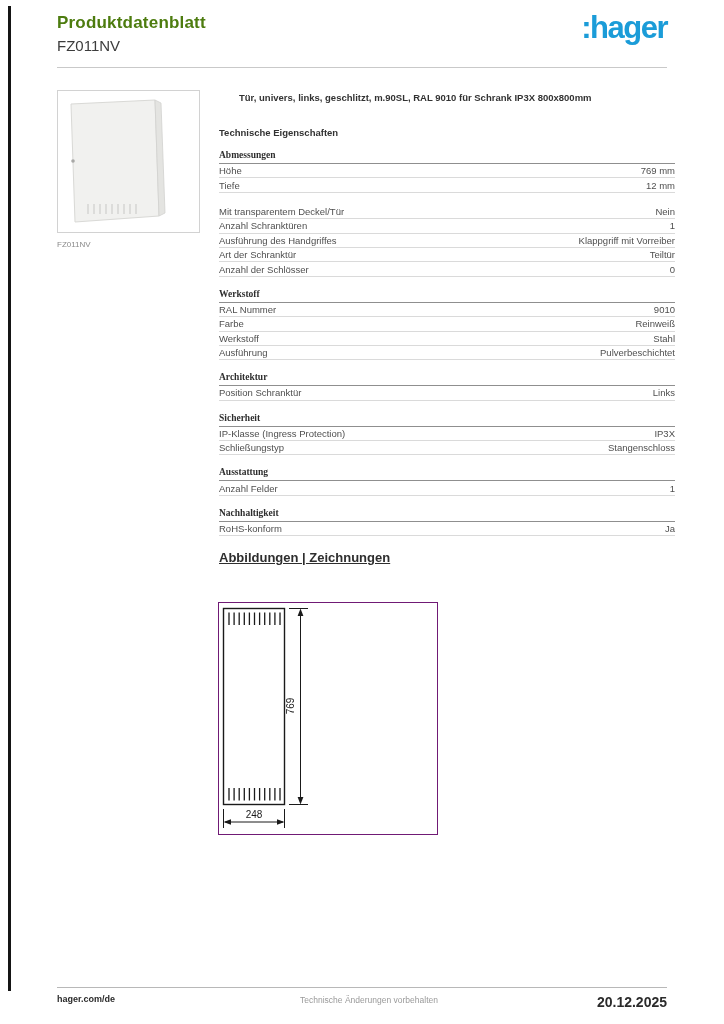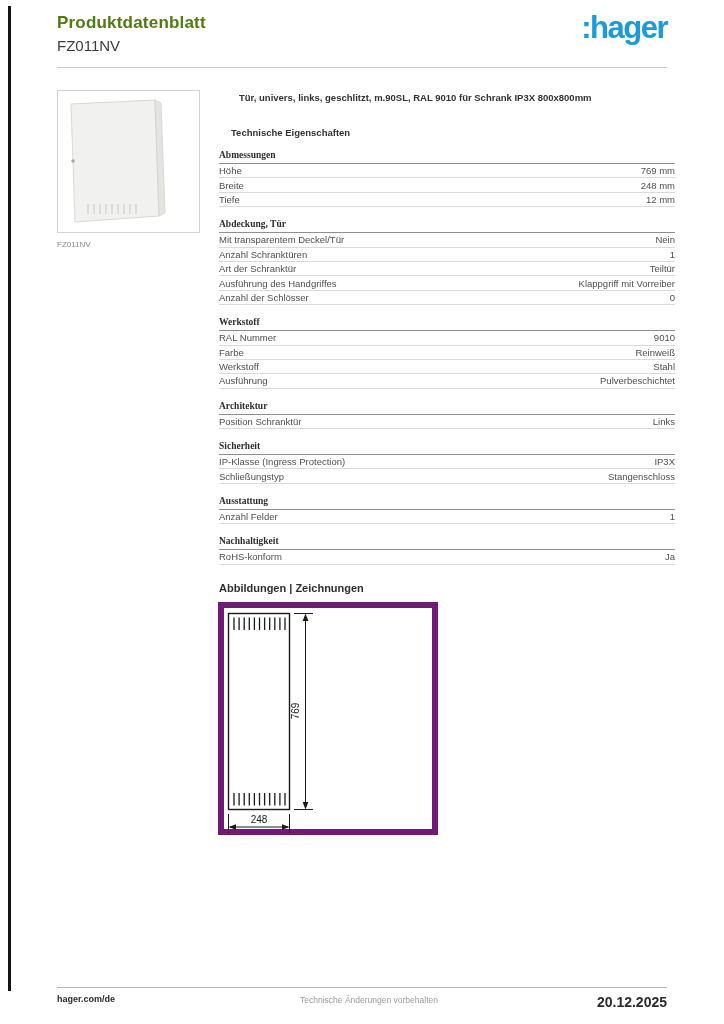--- a/index.html
+++ b/index.html
@@ -13,32 +13,32 @@
   .doc-code{position:absolute;left:57px;top:37px;font-size:15px;color:#3c3c3c;}
   .logo{position:absolute;right:57px;top:10px;font-size:31px;font-weight:bold;letter-spacing:-1.5px;}
   .header-rule{position:absolute;left:57px;top:67px;width:610px;height:1px;background:#c9c9c9;}
 
   
   .photo-box{position:absolute;left:57px;top:90px;width:143px;height:143px;border:1px solid #d2d2d2;box-sizing:border-box;background:#fff;}
   .photo-caption{position:absolute;left:57px;top:240px;font-size:8px;color:#8a8a8a;}
 
   
   .product-title{position:absolute;left:219px;top:92px;width:456px;font-size:9.5px;font-weight:bold;color:#323232;line-height:12px;margin-left:20px;}
-  .tech-heading{position:absolute;left:219px;top:127px;font-size:9.5px;font-weight:bold;color:#323232;margin-left:12px;}
+  .tech-heading{position:absolute;left:219px;top:127px;font-size:9.5px;font-weight:bold;color:#323232;}
 
   .sections{position:absolute;left:219px;top:150px;width:456px;}
   .section{margin-bottom:12px;}
   .section-title{font-size:9.5px;font-weight:bold;color:#2e2e2e;padding-bottom:3px;border-bottom:1px solid #8f8f8f;line-height:10px;font-family:Liberation Serif, serif;}
   .row{display:flex;justify-content:space-between;align-items:center;height:14.4px;box-sizing:border-box;
        border-bottom:1px solid #dadada;font-size:9.5px;color:#4f4f4f;gap:44px;}
   .cell-label{white-space:nowrap;}
   .cell-value{white-space:nowrap;text-align:right;}
 
-  .drawings-heading{position:absolute;left:219px;top:582px;font-size:11px;font-weight:bold;color:#2e2e2e;}
-  .drawing-box{position:absolute;left:218px;top:602px;width:220px;height:233px;border:6px solid #701a75;box-sizing:border-box;background:#fff;}
+  .drawings-heading{position:absolute;left:219px;top:550px;font-size:13px;font-weight:bold;color:#2e2e2e;text-decoration:underline;}
+  .drawing-box{position:absolute;left:218px;top:602px;width:220px;height:233px;border:1px solid #701a75;box-sizing:border-box;background:#fff;}
 
   
   .footer-rule{position:absolute;left:57px;top:987px;width:610px;height:1px;background:#b8b8b8;}
   .footer-left{position:absolute;left:57px;top:994px;font-size:9px;font-weight:bold;color:#2b2b2b;text-decoration:none;text-align:center;}
   .footer-center{position:absolute;left:219px;top:995px;width:300px;text-align:center;font-size:8.5px;color:#9a9a9a;}
   .footer-right{position:absolute;right:57px;top:994px;font-size:14px;font-weight:bold;color:#2b2b2b;}
 
   svg text{font-family:"Liberation Sans","DejaVu Sans",sans-serif;}
 </style>
 </head>
@@ -75,45 +75,40 @@
 <div class="tech-heading">Technische Eigenschaften</div>
 
 <div class="sections">
     <div class="section">
       <div class="section-title">Abmessungen</div>
       <div class="row">
         <span class="cell-label">Höhe</span>
         <span class="cell-value">769 mm</span>
       </div>
       <div class="row">
-        <span class="cell-label">Breite</span>
-        <span class="cell-value">248 mm</span>
-      </div>
-      <div class="row">
         <span class="cell-label">Tiefe</span>
         <span class="cell-value">12 mm</span>
       </div>
     </div>
     <div class="section">
-      <div class="section-title">Abdeckung, Tür</div>
       <div class="row">
         <span class="cell-label">Mit transparentem Deckel/Tür</span>
         <span class="cell-value">Nein</span>
       </div>
       <div class="row">
         <span class="cell-label">Anzahl Schranktüren</span>
         <span class="cell-value">1</span>
       </div>
       <div class="row">
+        <span class="cell-label">Ausführung des Handgriffes</span>
+        <span class="cell-value">Klappgriff mit Vorreiber</span>
+      </div>
+      <div class="row">
         <span class="cell-label">Art der Schranktür</span>
         <span class="cell-value">Teiltür</span>
-      </div>
-      <div class="row">
-        <span class="cell-label">Ausführung des Handgriffes</span>
-        <span class="cell-value">Klappgriff mit Vorreiber</span>
       </div>
       <div class="row">
         <span class="cell-label">Anzahl der Schlösser</span>
         <span class="cell-value">0</span>
       </div>
     </div>
     <div class="section">
       <div class="section-title">Werkstoff</div>
       <div class="row">
         <span class="cell-label">RAL Nummer</span>

